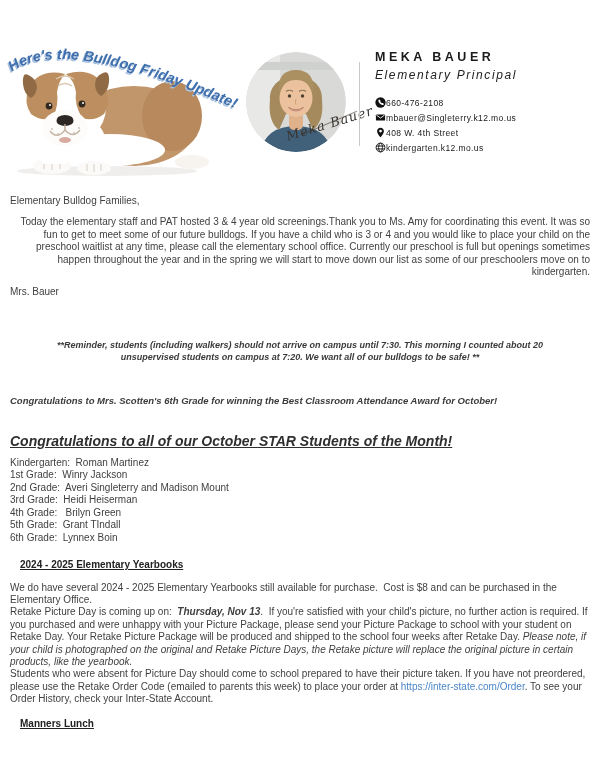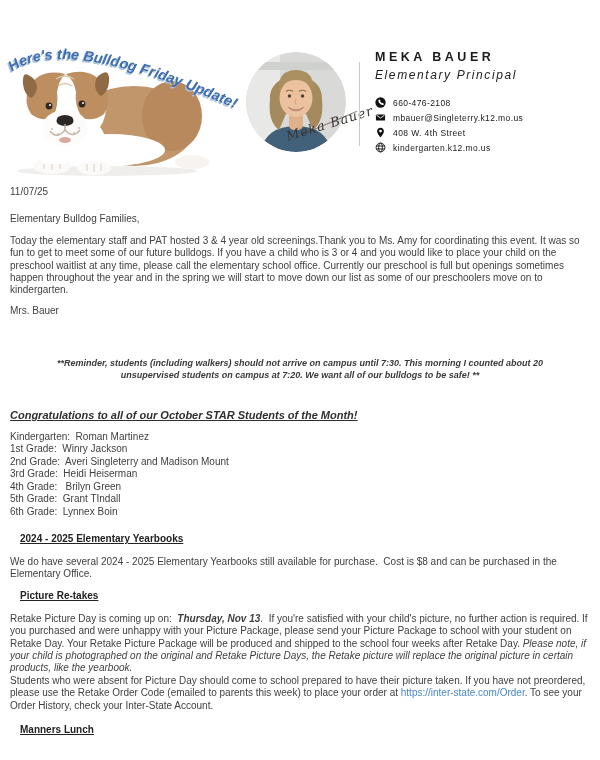--- a/index.html
+++ b/index.html
@@ -14,36 +14,36 @@
   .signature{position:absolute;left:38px;top:60px;width:110px;
     font-family:"DejaVu Serif",serif;font-style:italic;font-size:13px;color:#3a3530;
     transform:rotate(-17deg);letter-spacing:1px;white-space:nowrap;}
   .signature:before{content:"";display:block;border-top:1px solid rgba(58,53,48,.55);
     width:60px;transform:rotate(-6deg) translate(14px,9px);}
   .v-divider{position:absolute;left:359px;top:62px;width:1px;height:84px;background:#c9c9c9;}
   .contact{position:absolute;left:375px;top:50px;width:210px;}
   .contact-name{font-weight:bold;font-size:12.5px;letter-spacing:3.5px;color:#1b1b1b;}
   .contact-role{font-style:italic;font-size:12px;letter-spacing:1.6px;color:#222;margin-top:4px;}
   .contact-list{margin-top:13px;}
-  .contact-row{display:flex;align-items:center;gap:7px;height:15px;}
+  .contact-row{display:flex;align-items:center;height:15px;}
   .contact-row svg{width:11px;height:11px;flex:0 0 auto;}
   .contact-row span{font-size:8.5px;letter-spacing:.4px;color:#191919;}
 
   
   .content{padding:0 10px;color:#3f3f3f;font-size:10px;line-height:12.4px;}
   .content p{margin:0;white-space:pre-wrap;}
   .date{margin-top:6px !important;}
   .greeting{margin-top:15px !important;}
-  .intro{margin-top:9px !important;}
+  .intro{margin-top:9px !important;text-align:right;}
   .signoff{margin-top:8px !important;}
   .reminder{margin-top:40px !important;text-align:center;font-weight:bold;font-style:italic;
     padding:0 40px;font-size:9px;line-height:12px;color:#3a3a3a;}
   .congrats{margin-top:32px !important;font-weight:bold;font-style:italic;font-size:9.5px;color:#3a3a3a;}
   .star-heading{margin:28px 0 0 0;font-weight:bold;font-style:italic;text-decoration:underline;
-    font-size:11px;color:#2f2f2f;white-space:pre-wrap;}
+    font-size:14px;color:#2f2f2f;white-space:pre-wrap;}
   .star-list{margin-top:9px;}
   .star-list div{white-space:pre-wrap;line-height:12.5px;}
   .section-heading{margin:10px;font-weight:bold;text-decoration:underline;font-size:10px;color:#222;
     white-space:pre-wrap;}
   .yearbooks-heading{margin-top:15px;}
   .retakes-heading{margin-top:10px;}
   .manners-heading{margin-top:12px;}
   .seg-normal{}
   .seg-bold-italic{font-weight:bold;font-style:italic;}
   .seg-italic{font-style:italic;}
@@ -183,42 +183,41 @@
             <ellipse cx="6" cy="6" rx="2.1" ry="4.8" fill="none" stroke="#111" stroke-width="1"></ellipse>
             <path d="M1.4,4.4 h9.2 M1.4,7.6 h9.2" stroke="#111" stroke-width="1"></path>
           </svg>
           <span>kindergarten.k12.mo.us</span>
         </div>
       </div>
     </div>
   </div>
 
   <div class="content" style="color: rgb(63, 63, 63);">
-    <p class="date">11/07/25</p>
     <p class="greeting">Elementary Bulldog Families,</p>
     <p class="intro">Today the elementary staff and PAT hosted 3 &amp; 4 year old screenings.Thank you to Ms. Amy for coordinating this event. It was so fun to get to meet some of our future bulldogs. If you have a child who is 3 or 4 and you would like to place your child on the preschool waitlist at any time, please call the elementary school office. Currently our preschool is full but openings sometimes happen throughout the year and in the spring we will start to move down our list as some of our preschoolers move on to kindergarten.</p>
     <p class="signoff">Mrs. Bauer</p>
 
     <p class="reminder">**Reminder, students (including walkers) should not arrive on campus until 7:30. This morning I counted about 20 unsupervised students on campus at 7:20. We want all of our bulldogs to be safe! **</p>
 
+    <p class="congrats">Congratulations to Mrs. Scotten's 6th Grade for winning the Best Classroom Attendance Award for October!</p>
 
     <h3 class="star-heading">Congratulations to all of our October STAR Students of the Month!</h3>
     <div class="star-list">
       <div>Kindergarten:  Roman Martinez</div>
       <div>1st Grade:  Winry Jackson</div>
       <div>2nd Grade:  Averi Singleterry and Madison Mount</div>
       <div>3rd Grade:  Heidi Heiserman</div>
       <div>4th Grade:   Brilyn Green</div>
       <div>5th Grade:  Grant TIndall</div>
       <div>6th Grade:  Lynnex Boin</div>
     </div>
 
     <h4 class="section-heading yearbooks-heading">2024 - 2025 Elementary Yearbooks</h4>
     <p>We do have several 2024 - 2025 Elementary Yearbooks still available for purchase.  Cost is $8 and can be purchased in the Elementary Office.</p>
 
-    <h4 class="section-heading retakes-heading">Picture Re-takes</h4>
     <p><span class="seg-normal">Retake Picture Day is coming up on:  </span><span class="seg-bold-italic">Thursday, Nov 13</span><span class="seg-normal">.  If you're satisfied with your child's picture, no further action is required. If you purchased and were unhappy with your Picture Package, please send your Picture Package to school with your student on Retake Day. Your Retake Picture Package will be produced and shipped to the school four weeks after Retake Day. </span><span class="seg-italic">Please note, if your child is photographed on the original and Retake Picture Days, the Retake picture will replace the original picture in certain products, like the yearbook.</span></p>
     <p><span class="seg-normal">Students who were absent for Picture Day should come to school prepared to have their picture taken. If you have not preordered, please use the Retake Order Code (emailed to parents this week) to place your order at </span><a class="seg-link" href="#">https://inter-state.com/Order</a><span class="seg-normal">. To see your Order History, check your Inter-State Account.</span></p>
 
     <h4 class="section-heading manners-heading">Manners Lunch</h4>
 
   </div>
 </div>
 
 </body></html>

